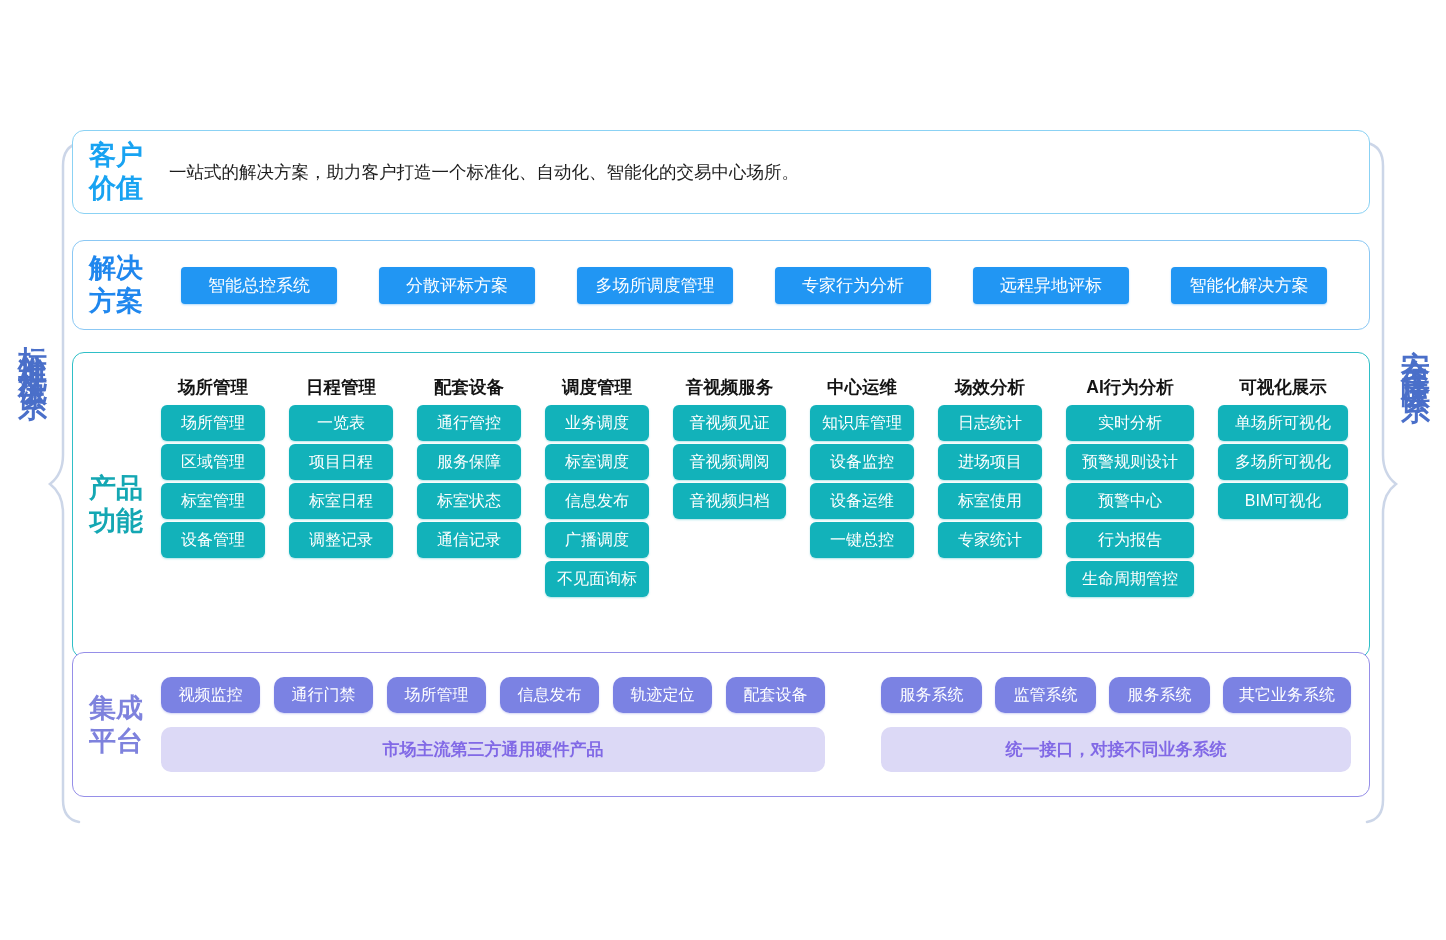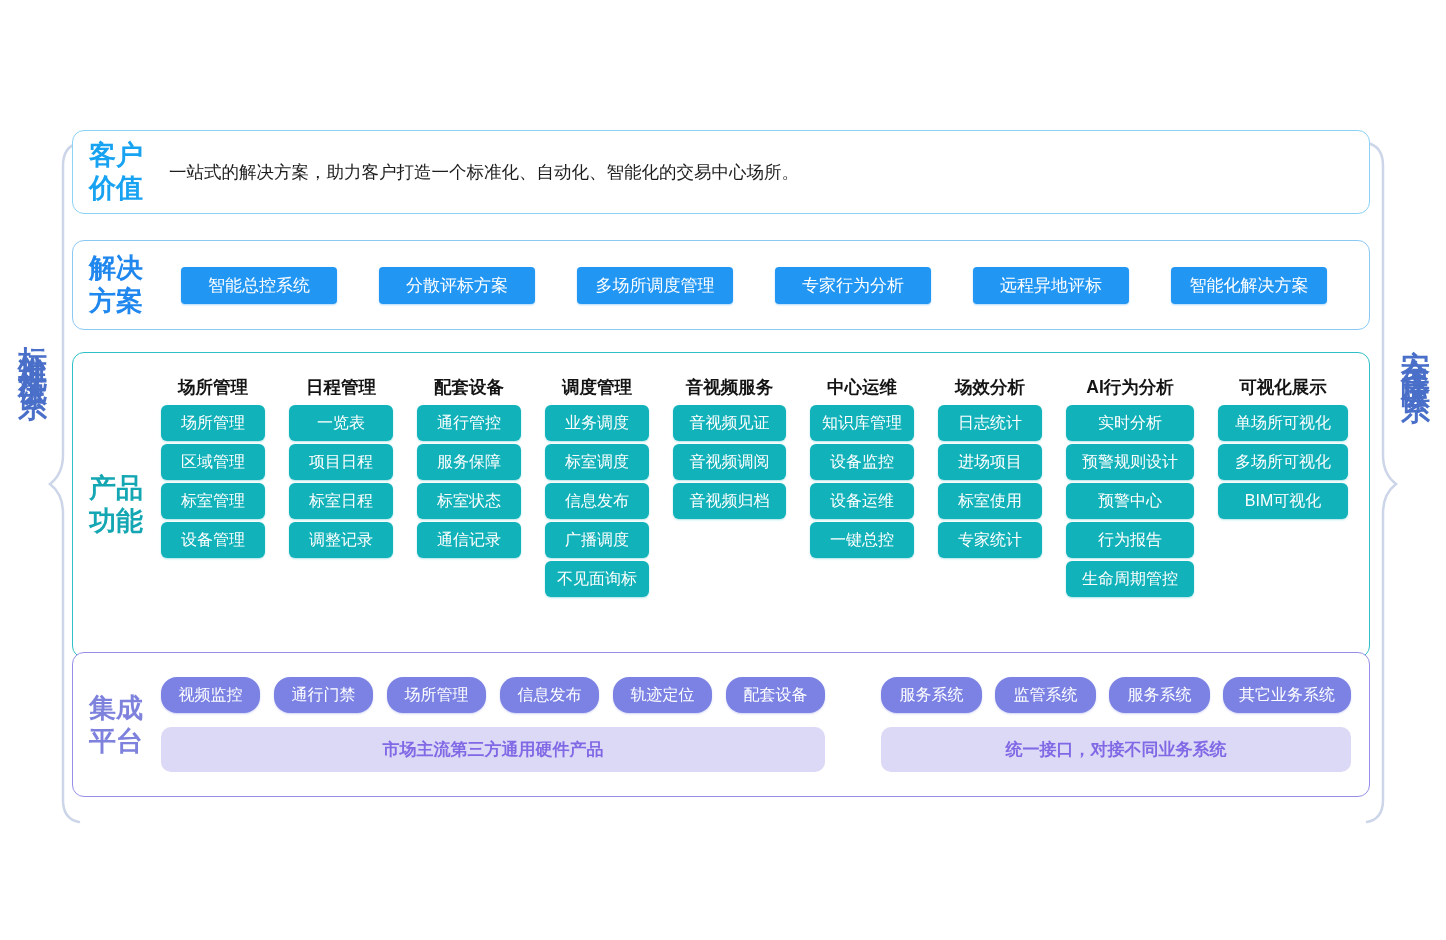--- a/index.html
+++ b/index.html
@@ -51,21 +51,21 @@
   .feature-col:nth-child(9) { width:130px; }
   .col-header { font-size:17.5px; font-weight:bold; color:#141414; text-align:center;
                 white-space:nowrap; margin-bottom:3px; }
   .teal-btn { width:100%; height:36px; font-size:16px; border-radius:6px;
               background:var(--teal-button,#12b2ba); box-shadow:0 1px 2px rgba(18,178,186,.35); }
 
   .int-groups { margin-left:12px; display:flex; gap:56px; }
   .int-group { display:flex; flex-direction:column; gap:14px; }
   .int-group .btn-row { display:flex; gap:14px; }
   .int-group.biz .btn-row { gap:13px; }
-  .purple-btn { height:36px; font-size:16px; border-radius:16px;
+  .purple-btn { height:36px; font-size:16px; border-radius:10px;
                 background:var(--purple-button,#7b82e3); box-shadow:0 1px 2px rgba(123,130,227,.35); }
   .hw-btn { width:99px; }
   .biz-btn { width:101px; }
   .biz-btn:last-child { width:128px; }
   .bar { height:45px; border-radius:10px; background:var(--bar-bg,#dcd9f6);
          display:flex; align-items:center; justify-content:center;
          font-size:17px; font-weight:bold; color:var(--bar-text,#8169e6); }
   .int-group.hw  .bar { width:664px; }
   .int-group.biz .bar { width:470px; }
 </style>

